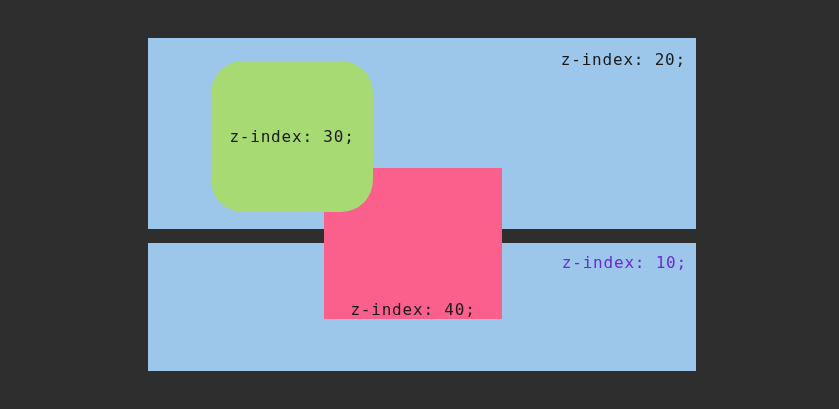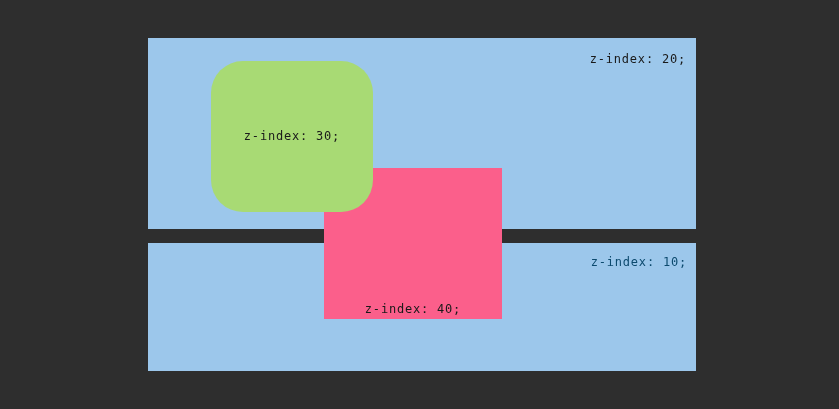--- a/index.html
+++ b/index.html
@@ -13,21 +13,21 @@
     position: relative;
     width: 839px;
     height: 409px;
     overflow: hidden;
   }
   .box {
     position: absolute;
     box-sizing: border-box;
   }
   .box-label {
-    font-size: 12px;
+    font-size: 16px;
     letter-spacing: 0.8px;
     line-height: 19px;
     white-space: nowrap;
   }
   
   .parent-top {
     left: 148px;
     top: 38px;
     width: 548px;
     height: 191px;
@@ -73,21 +73,21 @@
     align-items: flex-end;
     justify-content: center;
   }
 </style>
 </head>
 <body>
 
 <div class="stage" style="background: rgb(46, 46, 46);">
 
   <div class="box parent-bottom" style="background: rgb(156, 199, 235);">
-    <span class="box-label" style="color: #0c4a6e; margin-left: 26px;">z-index: 10;</span>
+    <span class="box-label" style="color: #6d28d9; margin-left: 26px;">z-index: 10;</span>
   </div>
 
   <div class="box parent-top" style="background: rgb(156, 199, 235);">
     <span class="box-label" style="color: rgb(26, 26, 26);">z-index: 20;</span>
   </div>
 
   <div class="box child-pink" style="background: rgb(251, 95, 139);">
     <span class="box-label" style="color: rgb(26, 26, 26);">z-index: 40;</span>
   </div>
 

